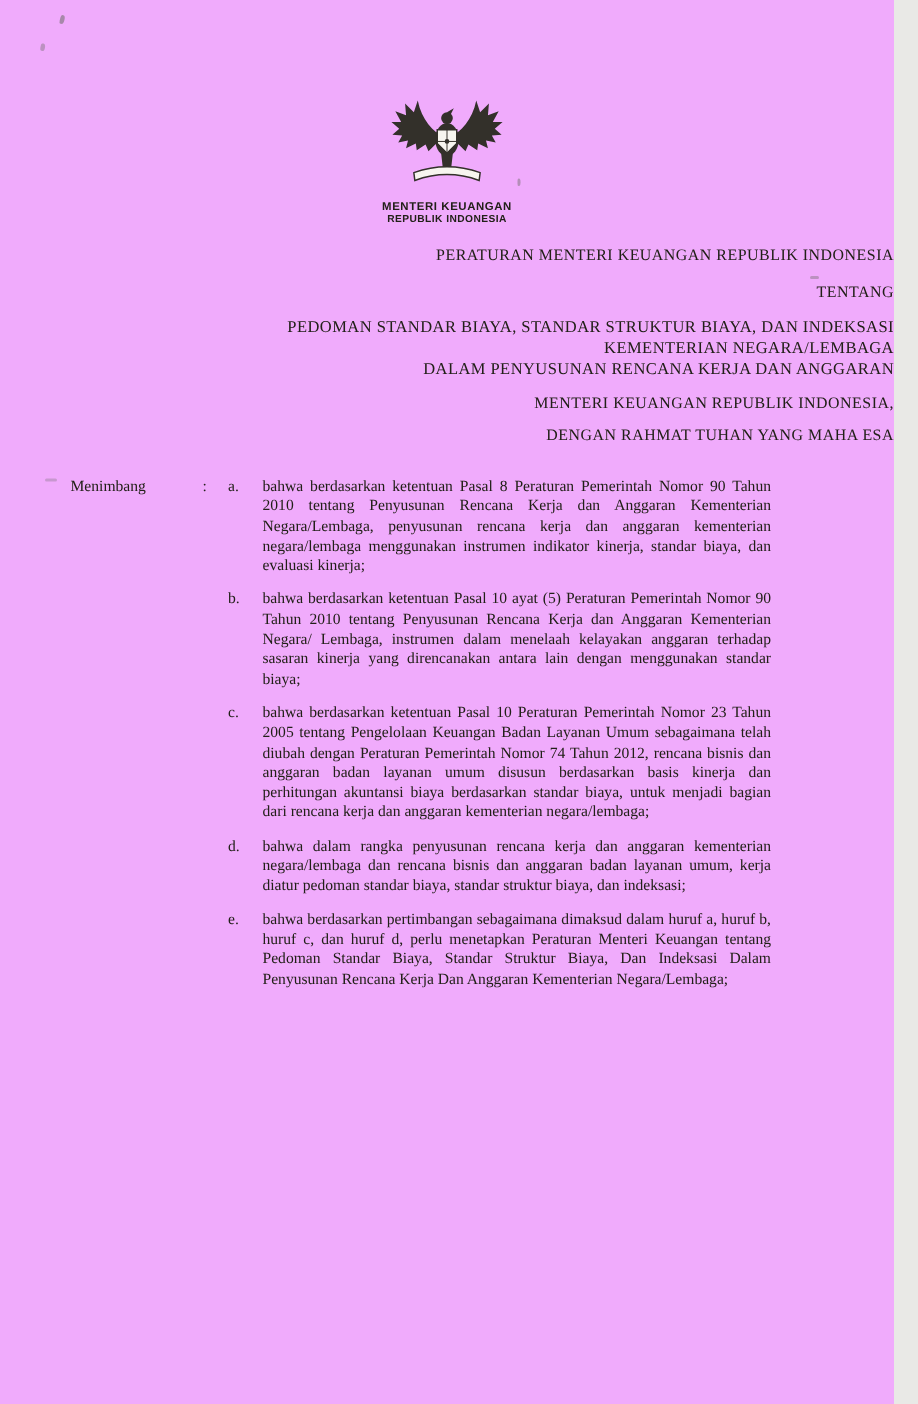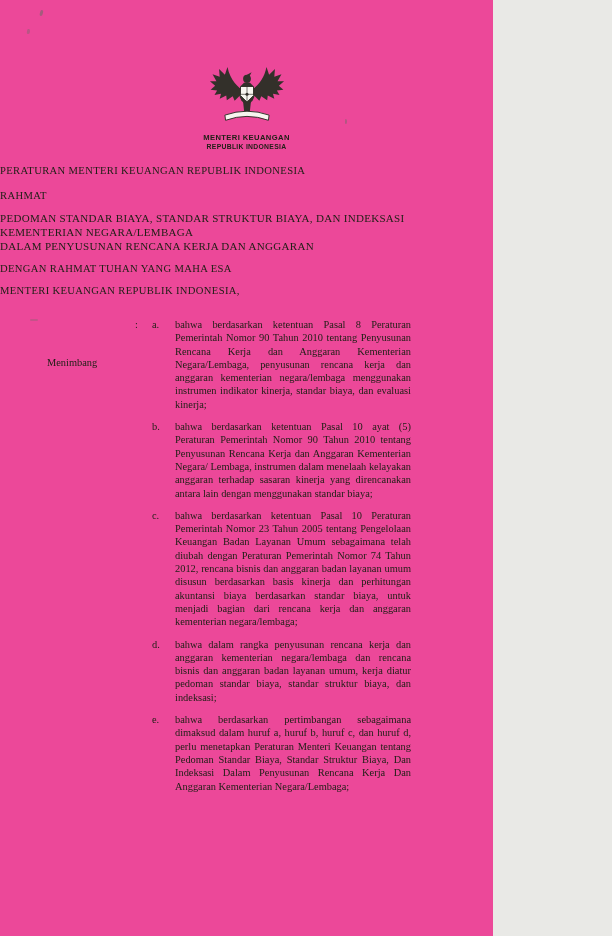--- a/index.html
+++ b/index.html
@@ -3,22 +3,22 @@
 <meta charset="utf-8">
 <style>
   html,body{margin:0;padding:0;}
   body{
     width:612px;height:936px;
     background:#e9e9e6;
     font-family:"Liberation Serif", serif;
   }
   .page{
     position:relative;
-    width:493px;height:936px;
-    background:#ec4899;
+    width:596px;height:936px;
+    background:#f0abfc;
     color:#222018;
     overflow:hidden;
   }
   
   .letterhead{
     padding-top:56px;
     text-align:center;
   }
   .emblem{display:block;margin:0 auto;width:78px;height:74px;}
   .lh1{
@@ -27,40 +27,40 @@
   }
   .lh2{
     font-family:"Liberation Sans", sans-serif;
     font-weight:bold;font-size:6.8px;letter-spacing:.3px;margin-top:1px;
   }
   .lh3{
     font-family:"Liberation Sans", sans-serif;
     font-weight:bold;font-size:8.6px;letter-spacing:.8px;margin-top:3px;
   }
   
-  .title-block{margin-top:15px;text-align:left;}
+  .title-block{margin-top:15px;text-align:right;}
   .title-block p{margin:0;}
   .t1{font-size:10.6px;letter-spacing:.35px;}
   .t-num{
     font-family:"DejaVu Sans Mono", monospace;
     font-size:9.8px;letter-spacing:.4px;margin-top:11px !important;
   }
   .t-about{margin-top:14px !important;}
   .t-subject{font-size:11px;letter-spacing:.3px;line-height:14px;}
   .t-subject.first{margin-top:10px !important;}
   .t-grace{margin-top:10px !important;}
   .t-auth{margin-top:11px !important;}
   
   .considering{
     display:flex;
     margin:22px 82px 0 47px;
     font-size:10.4px;
     line-height:13.3px;
   }
-  .c-label{width:88px;flex:0 0 88px;margin-top:38px;}
+  .c-label{width:88px;flex:0 0 88px;}
   .c-colon{width:17px;flex:0 0 17px;}
   .c-items{flex:1;}
   .c-item{display:flex;margin-bottom:9px;}
   .c-letter{width:23px;flex:0 0 23px;}
   .c-text{
     flex:1;
     text-align:justify;
     text-justify:inter-word;
   }
   
@@ -101,26 +101,26 @@
       <path d="M60 42 V66 M50 54 H70" stroke="#33302a" stroke-width="1" fill="none"></path>
       <circle cx="60" cy="54" r="2.4" fill="#33302a"></circle>
       <path d="M26 86 Q60 74 94 86 L93 94 Q60 82 27 94 Z" fill="#f7f5ef" stroke="#33302a" stroke-width="1.5"></path>
     </svg>
     <div class="lh1">MENTERI KEUANGAN</div>
     <div class="lh2">REPUBLIK INDONESIA</div>
   </div>
 
   <div class="title-block">
     <p class="t1">PERATURAN MENTERI KEUANGAN REPUBLIK INDONESIA</p>
-    <p class="t1 t-about">RAHMAT</p>
+    <p class="t1 t-about">TENTANG</p>
     <p class="t-subject first">PEDOMAN STANDAR BIAYA, STANDAR STRUKTUR BIAYA, DAN INDEKSASI</p>
     <p class="t-subject">KEMENTERIAN NEGARA/LEMBAGA</p>
     <p class="t-subject">DALAM PENYUSUNAN RENCANA KERJA DAN ANGGARAN</p>
+    <p class="t1 t-auth">MENTERI KEUANGAN REPUBLIK INDONESIA,</p>
     <p class="t1 t-grace">DENGAN RAHMAT TUHAN YANG MAHA ESA</p>
-    <p class="t1 t-auth">MENTERI KEUANGAN REPUBLIK INDONESIA,</p>
   </div>
 
   <div class="considering">
     <div class="c-label">Menimbang</div>
     <div class="c-colon">:</div>
     <div class="c-items">
 
       <div class="c-item">
         <span class="c-letter">a.</span>
         <span class="c-text">bahwa berdasarkan ketentuan Pasal 8 Peraturan Pemerintah Nomor 90 Tahun 2010 tentang Penyusunan Rencana Kerja dan Anggaran Kementerian Negara/Lembaga, penyusunan rencana kerja dan anggaran kementerian negara/lembaga menggunakan instrumen indikator kinerja, standar biaya, dan evaluasi kinerja;</span>

